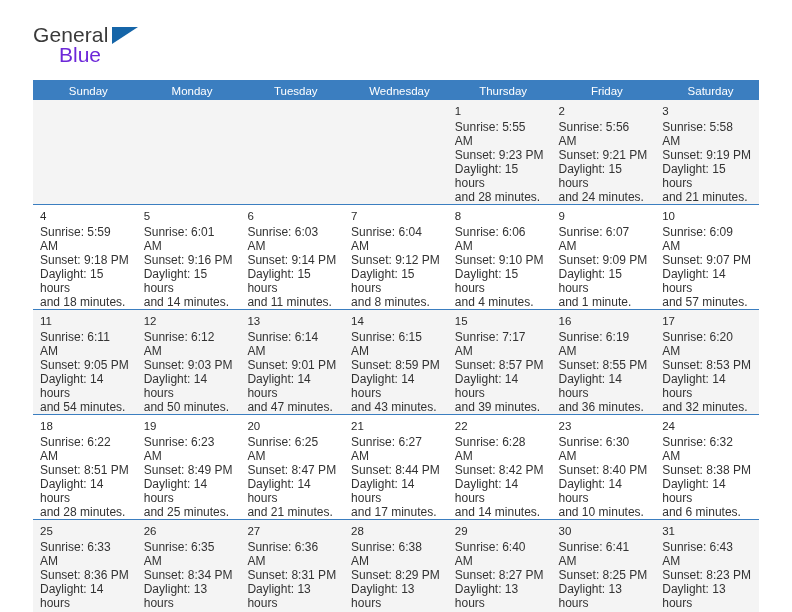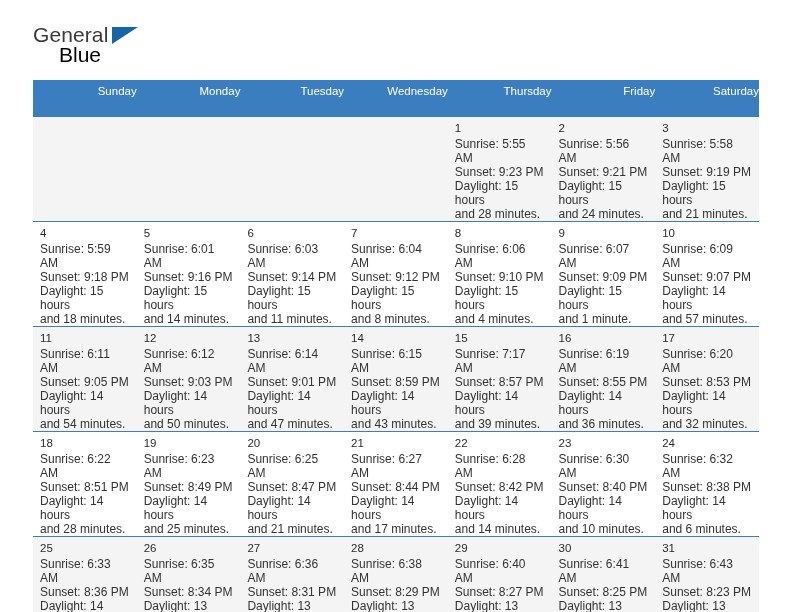--- a/index.html
+++ b/index.html
@@ -40,21 +40,21 @@
   }
   .logo-general {
     font-size: 21px;
     color: #3a3a3a;
     letter-spacing: .1px;
     display: block;
     height: 23px;
   }
   .logo-blue {
     font-size: 21px;
-    color: #000000;
+    color: #6d28d9;
     display: block;
     margin-left: 26px;
     margin-top: -3px;
   }
   .logo-triangle {
     position: absolute;
     left: 79px;
     top: 3px;
     width: 0;
     height: 0;
@@ -84,22 +84,22 @@
     width: 726px;
     border-collapse: collapse;
     table-layout: fixed;
     margin-top: 8px;
   }
   .calendar th {
     background: #3b7ec0;
     color: #ffffff;
     font-size: 11.5px;
     font-weight: normal;
-    text-align: right;
-    padding: 5px 0 19px 7px;
+    text-align: center;
+    padding: 5px 0 2px 7px;
     height: 19px;
     box-sizing: border-box;
   }
   .calendar td {
     vertical-align: top;
     padding: 0;
     height: 90px;
     box-sizing: border-box;
     border-top: 1px solid #3b7ec0;
   }

